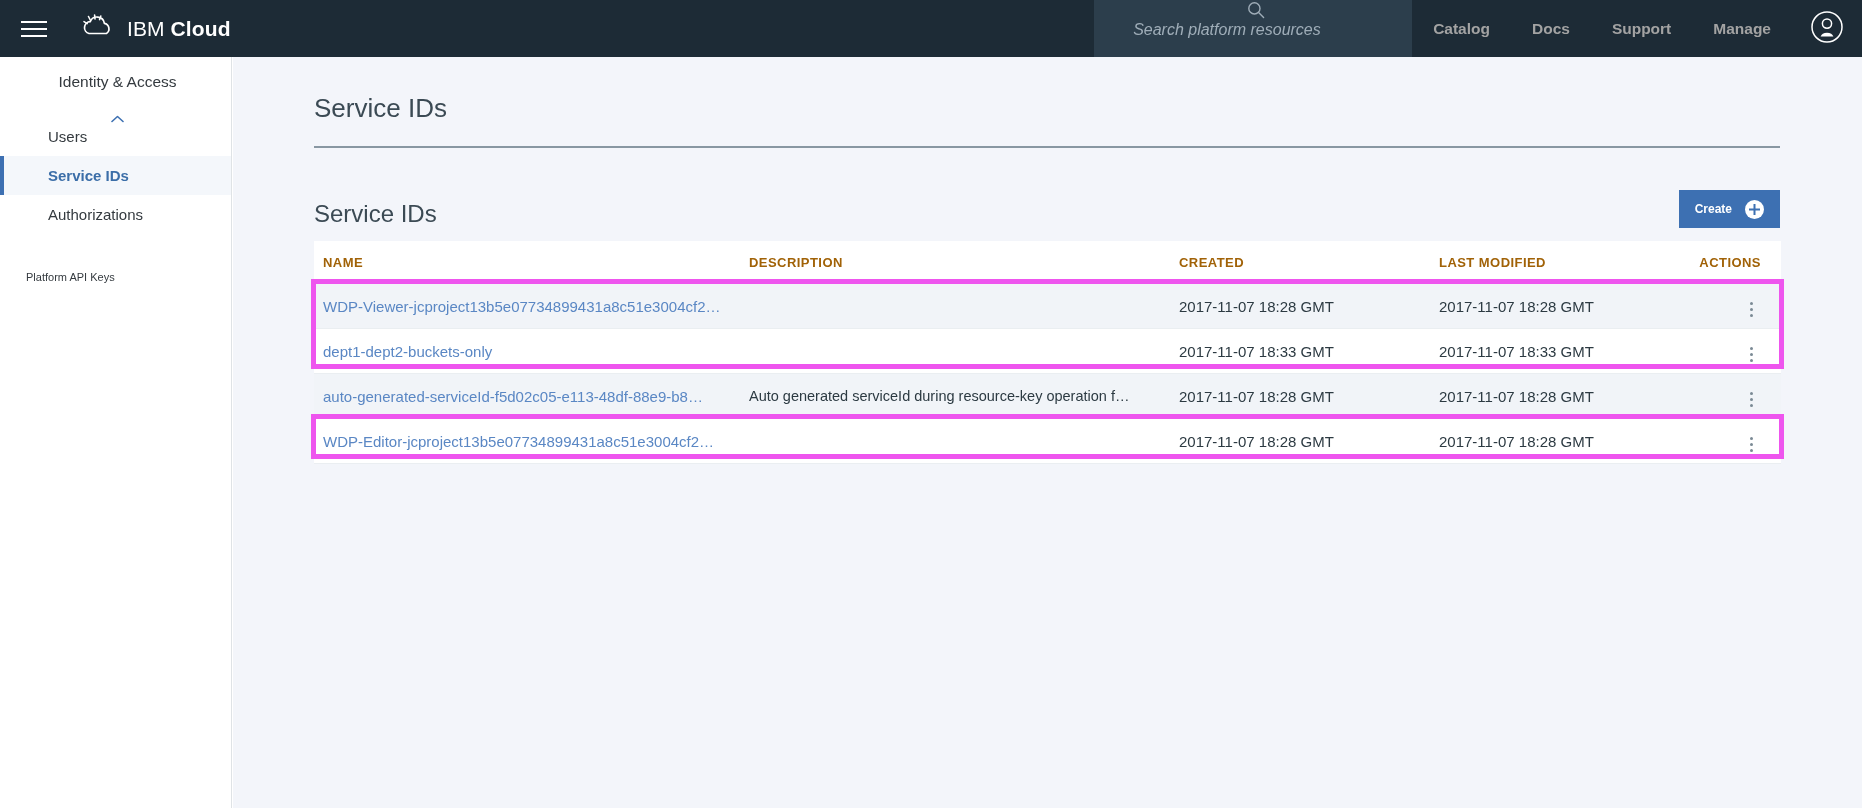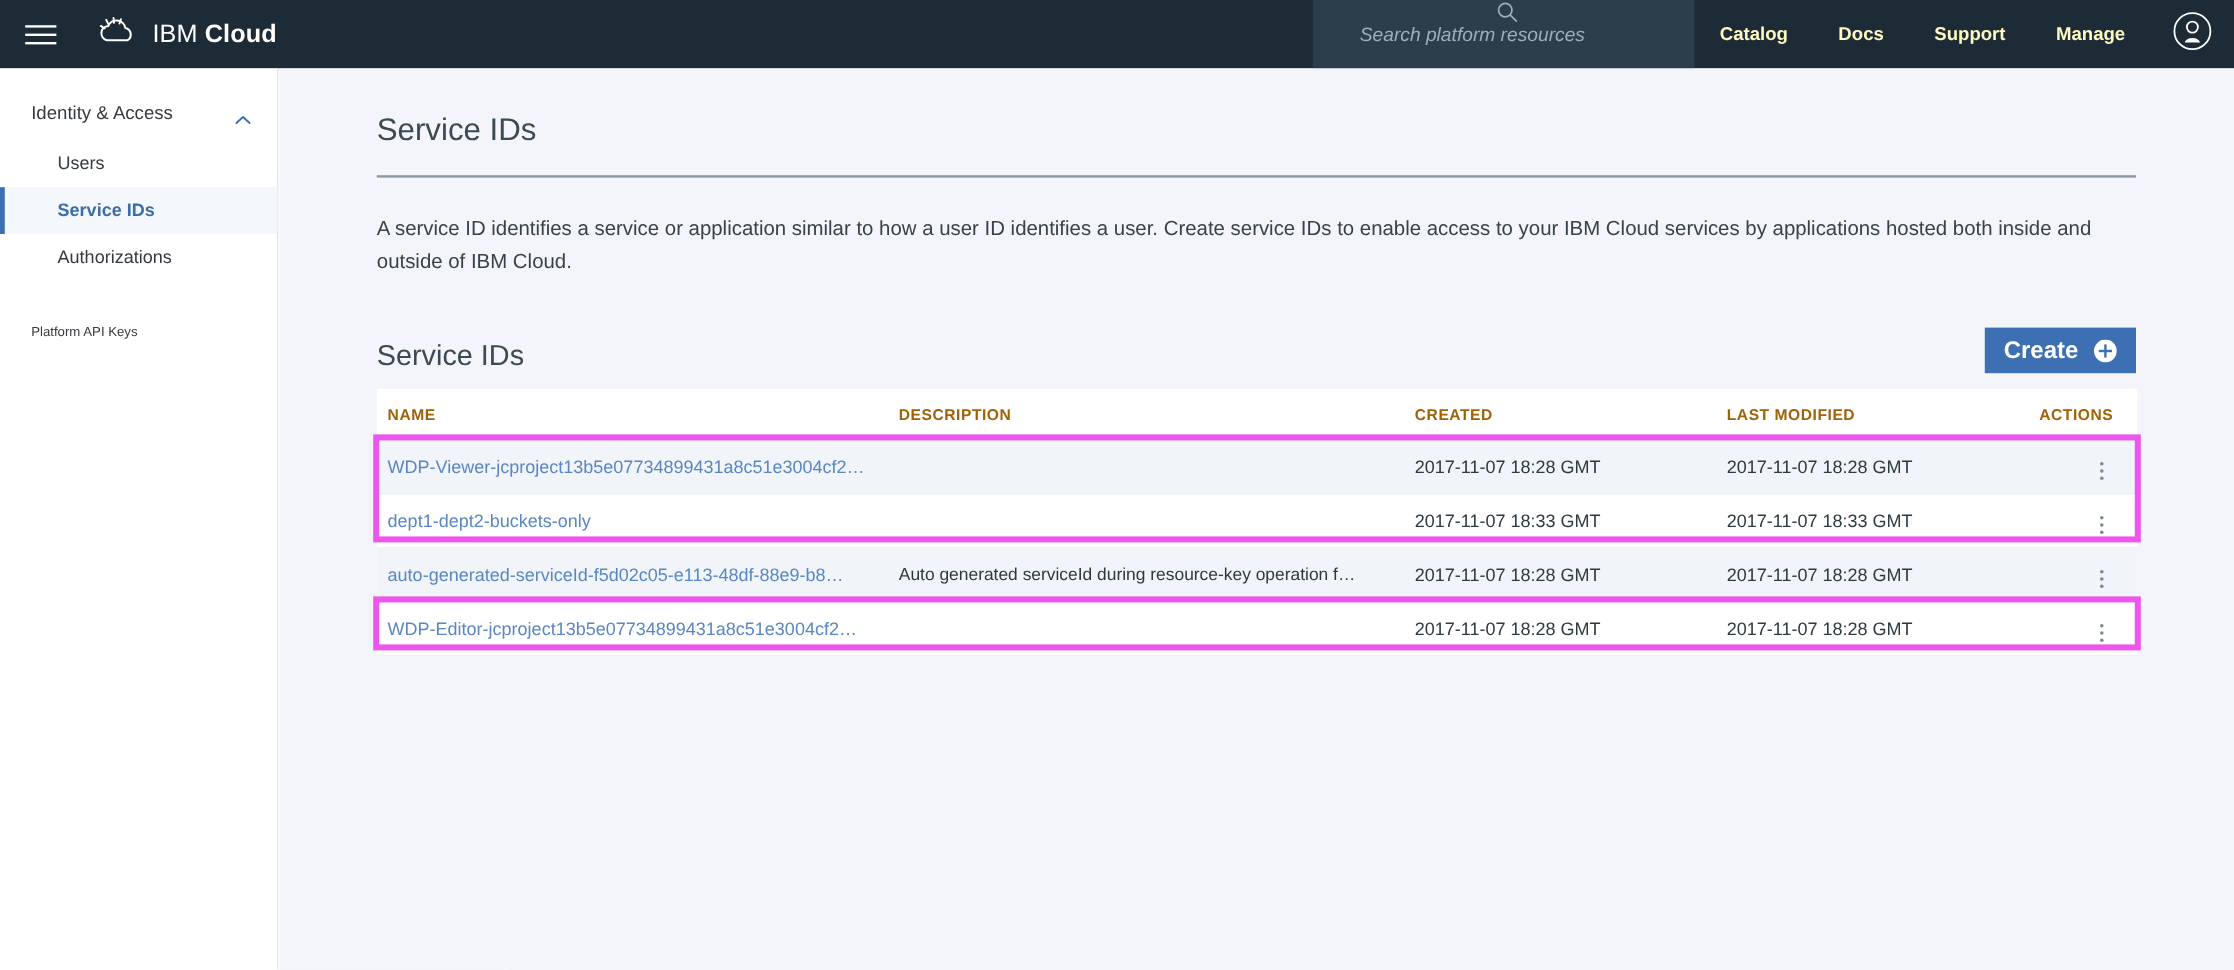--- a/index.html
+++ b/index.html
@@ -54,21 +54,21 @@
     background: transparent; border: 0; outline: 0;
     color: #c2cbd3; font-size: 16px;
     font-family: "Liberation Sans", sans-serif;
     font-style: italic;
     width: 260px;
   }
   .search-input::placeholder { color: #9fadb8; font-style: italic; opacity: 1; }
 
   .nav-links { display: flex; align-items: center; height: 57px; }
   .nav-link {
-    color: #fef9c3; font-size: 15.5px; font-weight: 700;
+    color: #a3a3a3; font-size: 15.5px; font-weight: 700;
     padding: 0 21px; line-height: 57px; cursor: pointer;
     white-space: nowrap;
   }
   .avatar-btn {
     width: 70px; height: 57px;
     display: flex; align-items: center; justify-content: center;
     cursor: pointer;
   }
 
   
@@ -76,20 +76,21 @@
     position: absolute; top: 57px; left: 0;
     width: 232px; height: 751px;
     background: #ffffff;
     border-right: 1px solid #dfe3e6;
   }
   .side-group-head {
     display: flex; align-items: center; justify-content: space-between;
     padding: 0 22px 0 26px;
     height: 44px; margin-top: 16px;
     cursor: pointer;
+    flex-direction: column;
   }
   .side-group-head .label {
     color: #343a3f; font-size: 15.5px;
   }
   .chevron-up {
     width: 13px; height: 8px;
   }
   .side-item {
     height: 39px; display: flex; align-items: center;
     padding-left: 48px;
@@ -135,21 +136,21 @@
     margin: 42px 0 0 81px;
     width: 1466px;
     display: flex; align-items: flex-end; justify-content: space-between;
   }
   .section-title { font-size: 24px; color: #3b4a54; font-weight: 400; }
   .create-btn {
     background: #3d70b2; color: #ffffff;
     border: 0; cursor: pointer;
     height: 38px; padding: 0 16px;
     display: flex; align-items: center; gap: 13px;
-    font-size: 20px; font-weight: 700;
+    font-size: 12px; font-weight: 700;
     font-family: "Liberation Sans", sans-serif;
   }
   .plus-icon { width: 19px; height: 19px; }
 
   
   .table-wrap {
     margin: 13px 0 0 81px;
     width: 1467px;
     position: relative;
     background: #ffffff;
@@ -277,21 +278,20 @@
 
   <div class="side-top-item">
     <span>Platform API Keys</span>
   </div>
 </div>
 
 <div class="main">
 
   <div class="page-title">Service IDs</div>
   <div class="title-rule"></div>
-  <div class="page-desc">A service ID identifies a service or application similar to how a user ID identifies a user. Create service IDs to enable access to your IBM Cloud services by applications hosted both inside and outside of IBM Cloud.</div>
 
   <div class="section-bar">
     <div class="section-title">Service IDs</div>
     <button class="create-btn">
       <span>Create</span>
       <span class="plus-icon">
         <svg viewBox="0 0 19 19" width="19" height="19">
           <circle cx="9.5" cy="9.5" r="9.5" fill="#ffffff"></circle>
           <rect x="8.5" y="4" width="2" height="11" fill="#3d70b2"></rect>
           <rect x="4" y="8.5" width="11" height="2" fill="#3d70b2"></rect>

